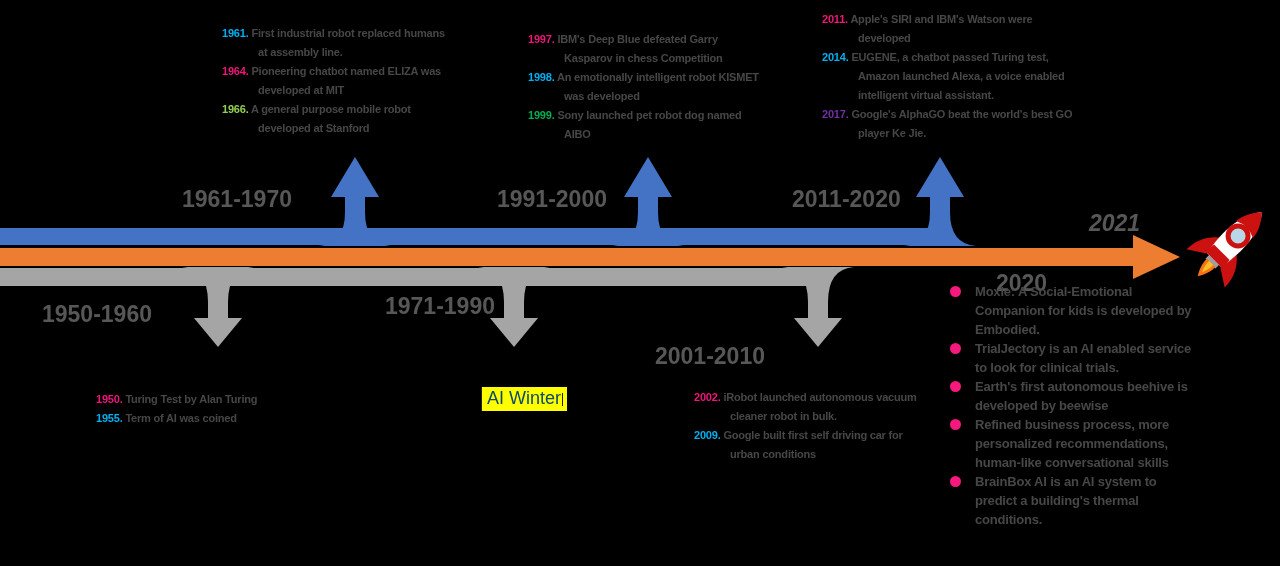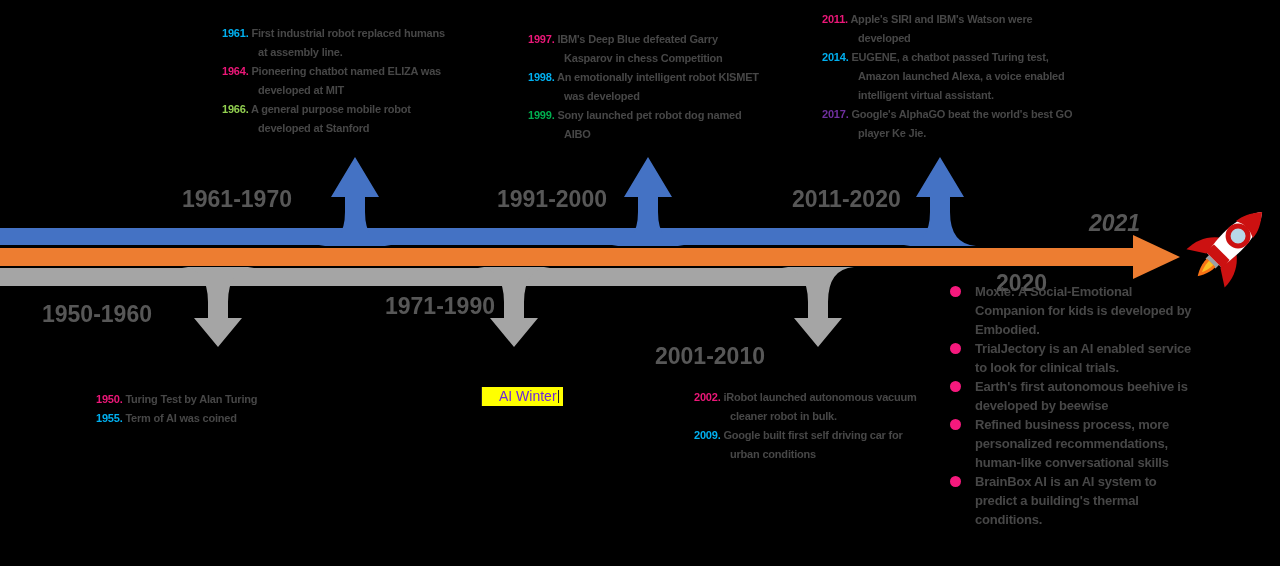--- a/index.html
+++ b/index.html
@@ -23,22 +23,22 @@
   .bullets{position:absolute;left:948px;top:282px;width:252px;}
   .bullet-item{
     position:relative;padding-left:27px;font-size:13px;font-weight:700;
     color:#474747;line-height:19px;letter-spacing:-0.2px;
   }
   .bullet-dot{
     position:absolute;left:2px;top:4px;width:11px;height:11px;border-radius:50%;
     background:#F5197D;
   }
   .aiwinter{
-    position:absolute;left:481px;top:387px;background:#FFFF00;color:#6d28d9;
-    font-size:14px;font-weight:400;padding:1px 4px 2px 17px;border-left:1px solid #222;
+    position:absolute;left:481px;top:387px;background:#FFFF00;color:#0c4a6e;
+    font-size:18px;font-weight:400;padding:1px 4px 2px 5px;border-left:1px solid #222;
     white-space:nowrap;
   }
   .aiwinter::after{content:"";display:inline-block;width:1px;height:13px;background:#222;
     margin-left:1px;vertical-align:-2px;}
 </style>
 </head>
 <body>
 
 <div id="canvas">
 

